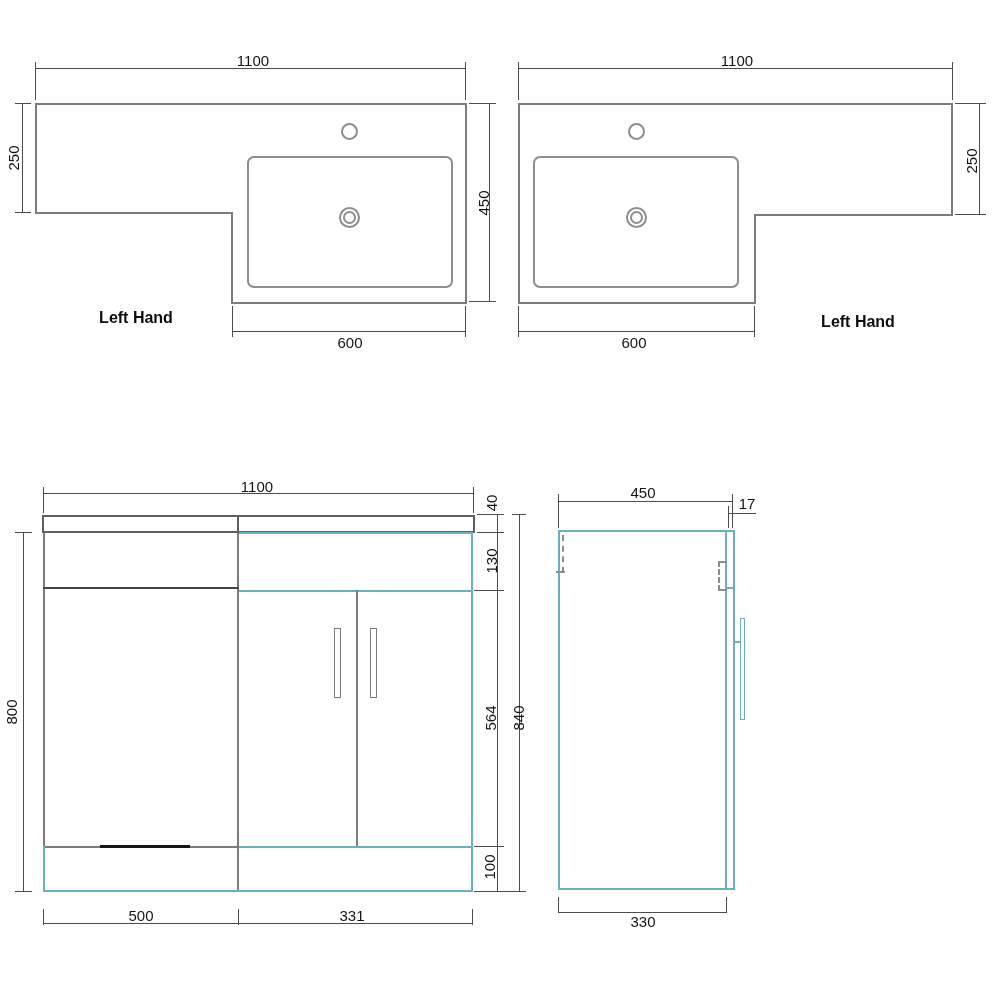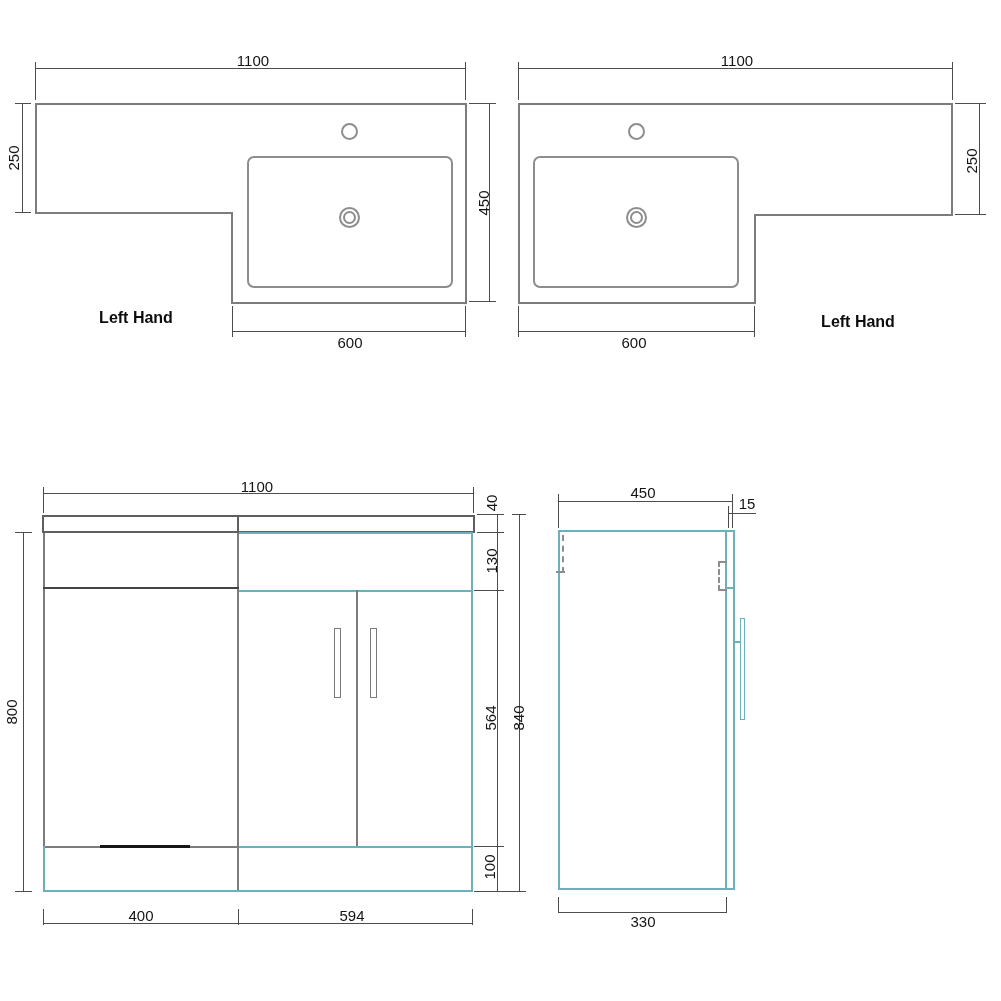--- a/index.html
+++ b/index.html
@@ -146,34 +146,34 @@
 
     <div class="l d" style="left:519px;top:515px;width:1px;height:377px"></div>
     <div class="l d" style="left:512px;top:514px;width:14px;height:1px"></div>
     <div class="l d" style="left:512px;top:891px;width:14px;height:1px"></div>
     <div class="t tv" style="left:518px;top:718px">840</div>
 
     <div class="l d" style="left:43px;top:923px;width:430px;height:1px"></div>
     <div class="l d" style="left:43px;top:909px;width:1px;height:16px"></div>
     <div class="l d" style="left:238px;top:909px;width:1px;height:16px"></div>
     <div class="l d" style="left:472px;top:909px;width:1px;height:16px"></div>
-    <div class="t" style="left:141px;top:915px">400</div>
-    <div class="t" style="left:352px;top:915px">594</div>
+    <div class="t" style="left:141px;top:915px">500</div>
+    <div class="t" style="left:352px;top:915px">331</div>
   </div>
 
   <div>
 
     <div class="l d" style="left:558px;top:501px;width:175px;height:1px"></div>
     <div class="l d" style="left:558px;top:494px;width:1px;height:34px"></div>
     <div class="l d" style="left:732px;top:494px;width:1px;height:34px"></div>
     <div class="t" style="left:643px;top:492px">450</div>
 
     <div class="l d" style="left:728px;top:513px;width:28px;height:1px"></div>
     <div class="l d" style="left:728px;top:506px;width:1px;height:22px"></div>
-    <div class="t" style="left:747px;top:503px">15</div>
+    <div class="t" style="left:747px;top:503px">17</div>
 
     <div class="l c" style="left:558px;top:530px;width:2px;height:360px"></div>
     <div class="l c" style="left:558px;top:530px;width:177px;height:2px"></div>
     <div class="l c" style="left:558px;top:888px;width:177px;height:2px"></div>
     <div class="l c" style="left:725px;top:530px;width:2px;height:360px"></div>
     <div class="l c" style="left:733px;top:530px;width:2px;height:360px"></div>
     <div class="l c" style="left:727px;top:587px;width:6px;height:2px"></div>
 
     <div class="box hdlc" style="left:740px;top:618px;width:3px;height:100px"></div>
     <div class="l c" style="left:735px;top:641px;width:6px;height:2px"></div>

